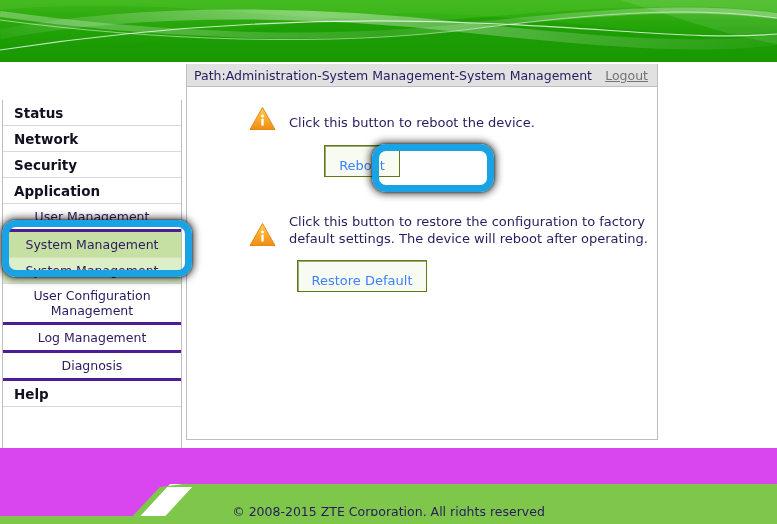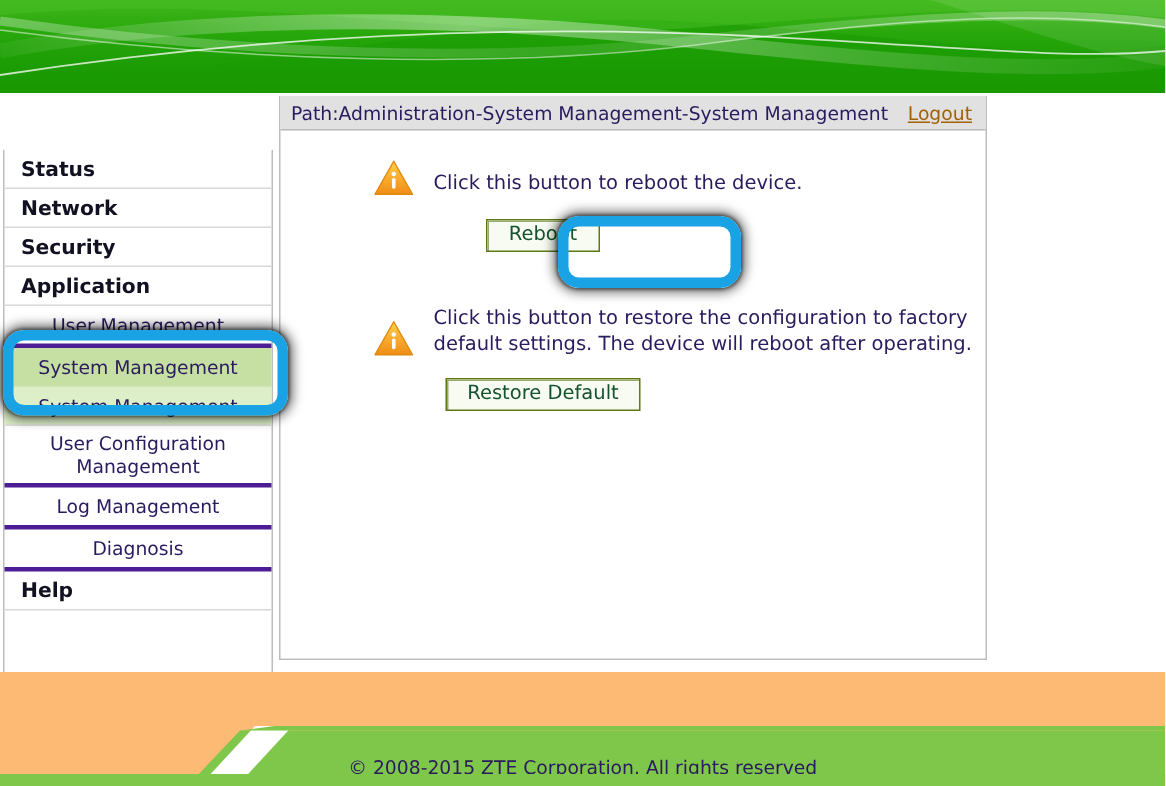--- a/index.html
+++ b/index.html
@@ -137,21 +137,21 @@
     padding: 0 9px 0 7px;
     box-sizing: border-box;
   }
   .path-text {
     font-size: 12.5px;
     color: #2a1a5e;
     white-space: nowrap;
   }
   .logout {
     font-size: 12.5px;
-    color: #a16207;
+    color: #737373;
     text-decoration: underline;
     cursor: pointer;
     white-space: nowrap;
   }
   .panel {
     padding: 18px 0 0 0;
   }
   .info-row {
     display: flex;
     align-items: flex-end;
@@ -165,24 +165,24 @@
     max-width: 400px;
   }
   .btn-row {
     text-align: center;
     padding-right: 120px;
   }
   .gbtn {
     display: inline-block;
     font-family: "DejaVu Sans", "Liberation Sans", sans-serif;
     font-size: 13px;
-    color: #14532d;
+    color: #3b82f6;
     background: #f8fbf2;
     border: 1px solid #5d7a16;
-    padding: 2px 14px 3px 14px;
+    padding: 12px 14px 3px 14px;
     cursor: pointer;
     box-shadow: 1px 1px 0 #9aab70 inset;
   }
 
   
   .anno {
     position: absolute;
     border: 7px solid #19a3e5;
     border-radius: 14px;
     box-shadow: 0 0 7px 3px rgba(0,0,0,0.55), 0 0 2px 1px rgba(0,0,0,0.4);
@@ -191,21 +191,21 @@
   }
   #anno-reboot { left: 372px; top: 144px; width: 122px; height: 48px; }
   #anno-sidebar { left: 2px; top: 220px; width: 190px; height: 57px; }
 
   
   .footer {
     position: absolute;
     left: 0; top: 448px;
     width: 777px; height: 76px;
     overflow: hidden;
-    background: #fdba74;
+    background: #d946ef;
   }
   .copyright {
     position: absolute;
     left: 0; top: 56px;
     width: 777px;
     text-align: center;
     font-size: 12.5px;
     color: #2a1a5e;
   }
   .footbar {

